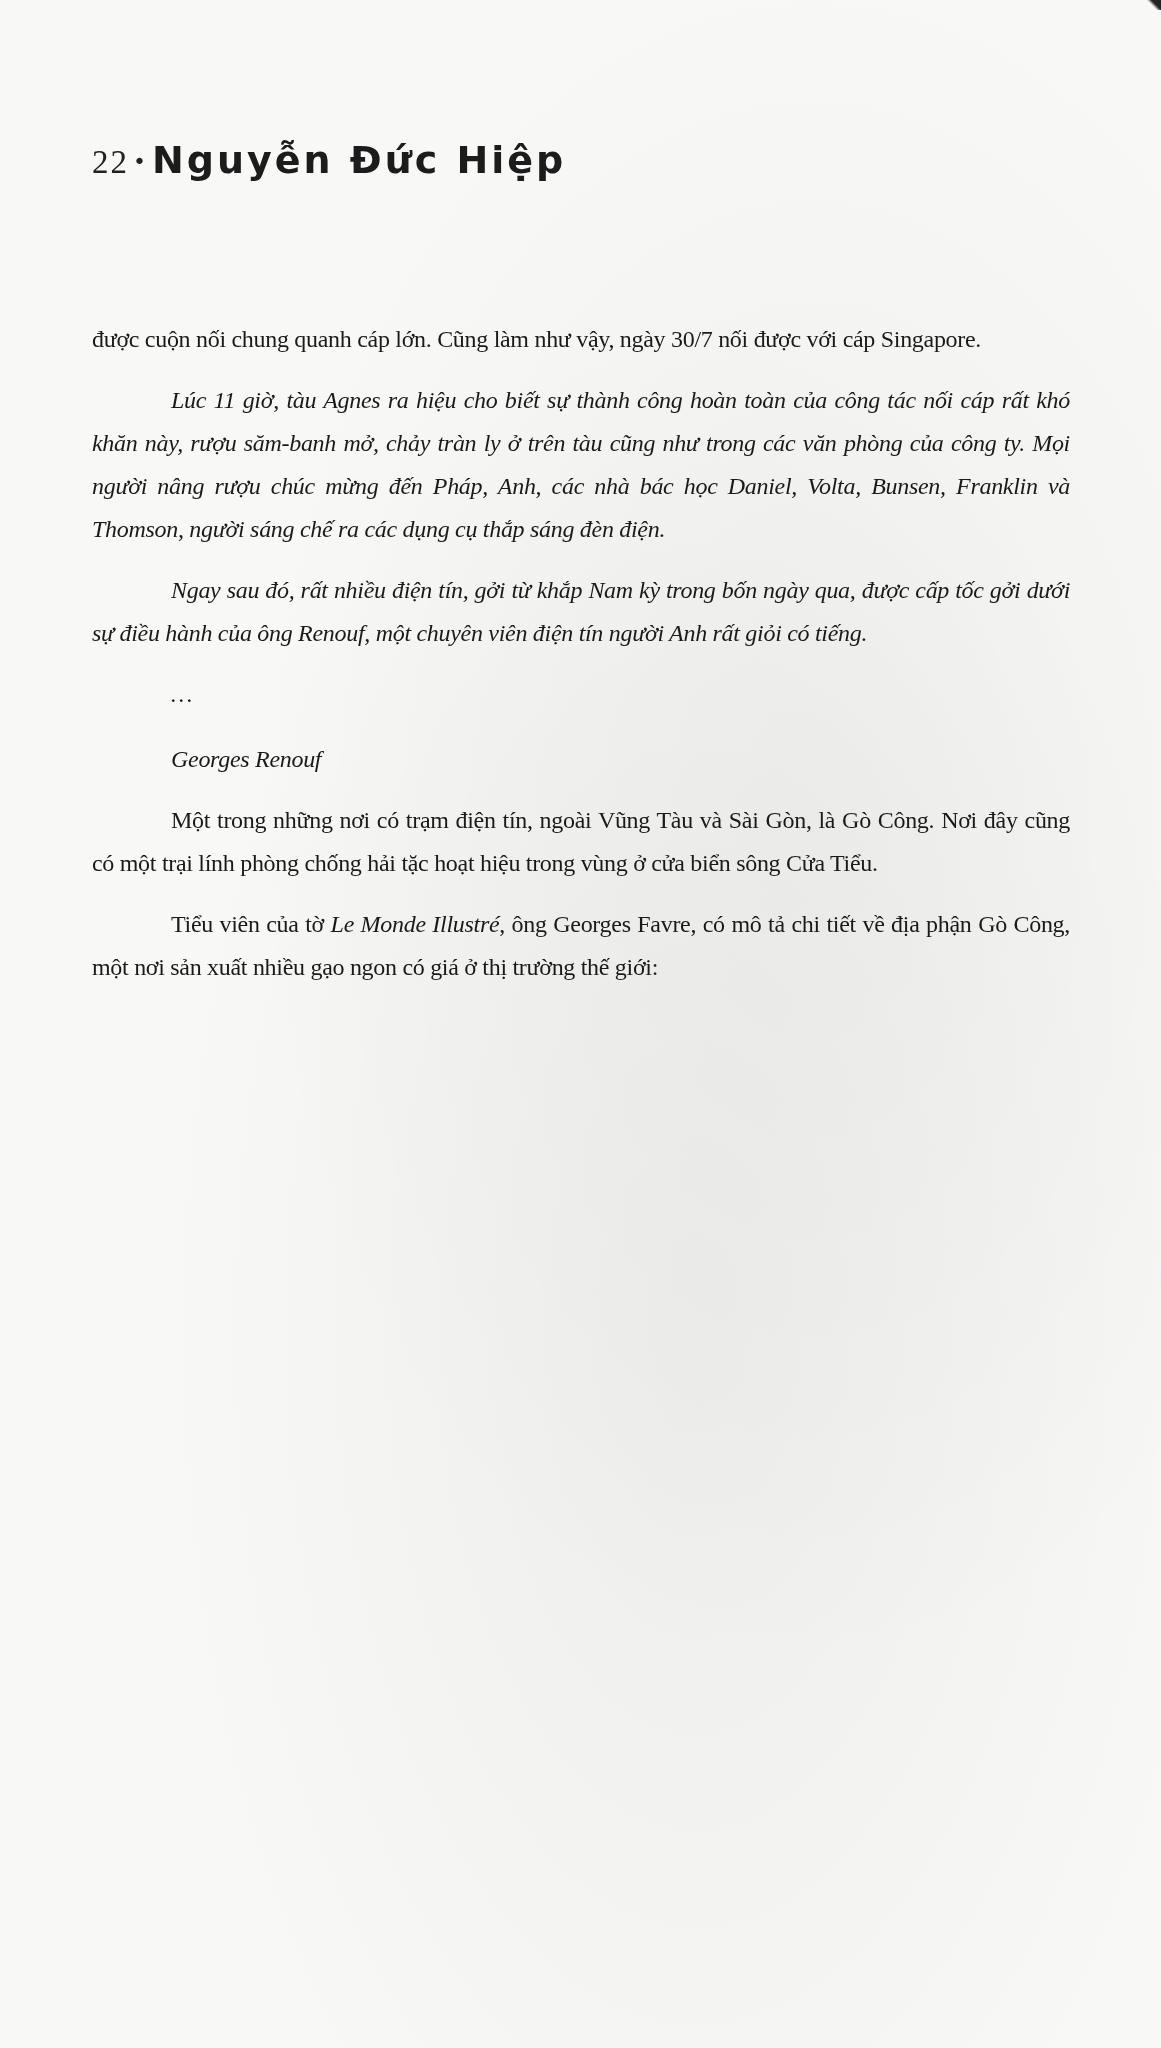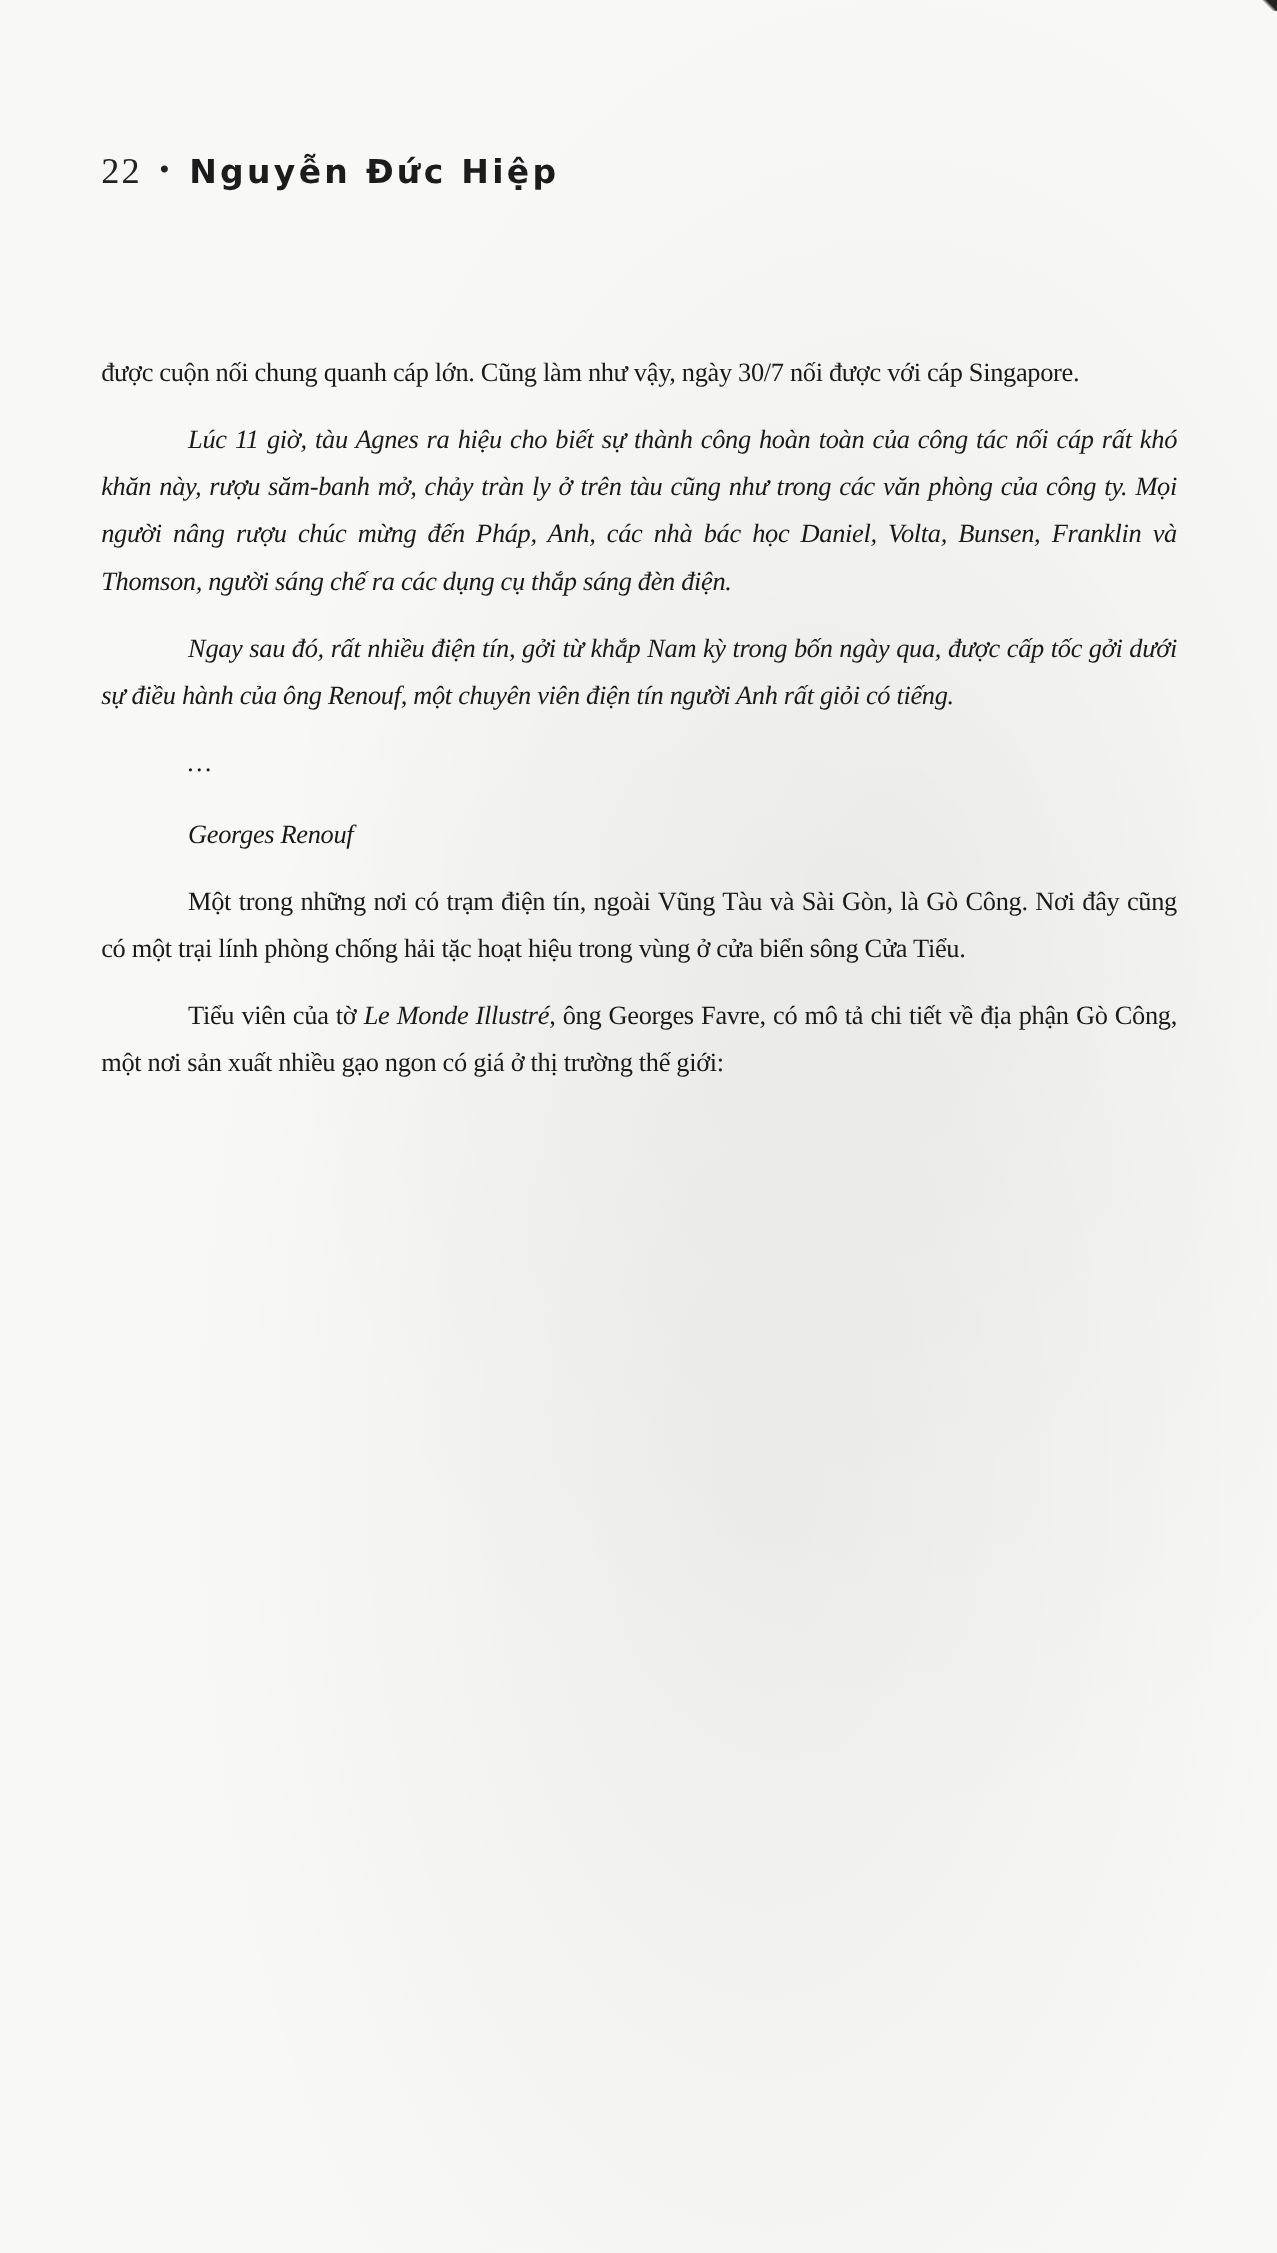--- a/index.html
+++ b/index.html
@@ -30,40 +30,40 @@
       width: 14px;
       height: 10px;
       background: linear-gradient(225deg, #222 0%, #222 40%, rgba(0,0,0,0) 60%);
     }
     .running-head {
       position: absolute;
       left: 92px;
       top: 138px;
       display: flex;
       align-items: baseline;
-      gap: 14px;
+      gap: 4px;
       font-size: 33px;
       letter-spacing: 2px;
     }
     .running-head .page-num {
       font-family: "Liberation Serif", "DejaVu Serif", serif;
       font-size: 33px;
       color: #222;
     }
     .running-head .bullet {
       font-family: "DejaVu Sans", sans-serif;
       font-size: 22px;
       position: relative;
       top: -4px;
       color: #222;
     }
     .running-head .author {
       font-family: "DejaVu Sans", sans-serif;
       font-weight: bold;
-      font-size: 30px;
+      font-size: 38px;
       letter-spacing: 3px;
       color: #1c1c1c;
     }
     .body-text {
       position: absolute;
       left: 92px;
       top: 318px;
       width: 978px;
       font-size: 24px;
       line-height: 43px;

